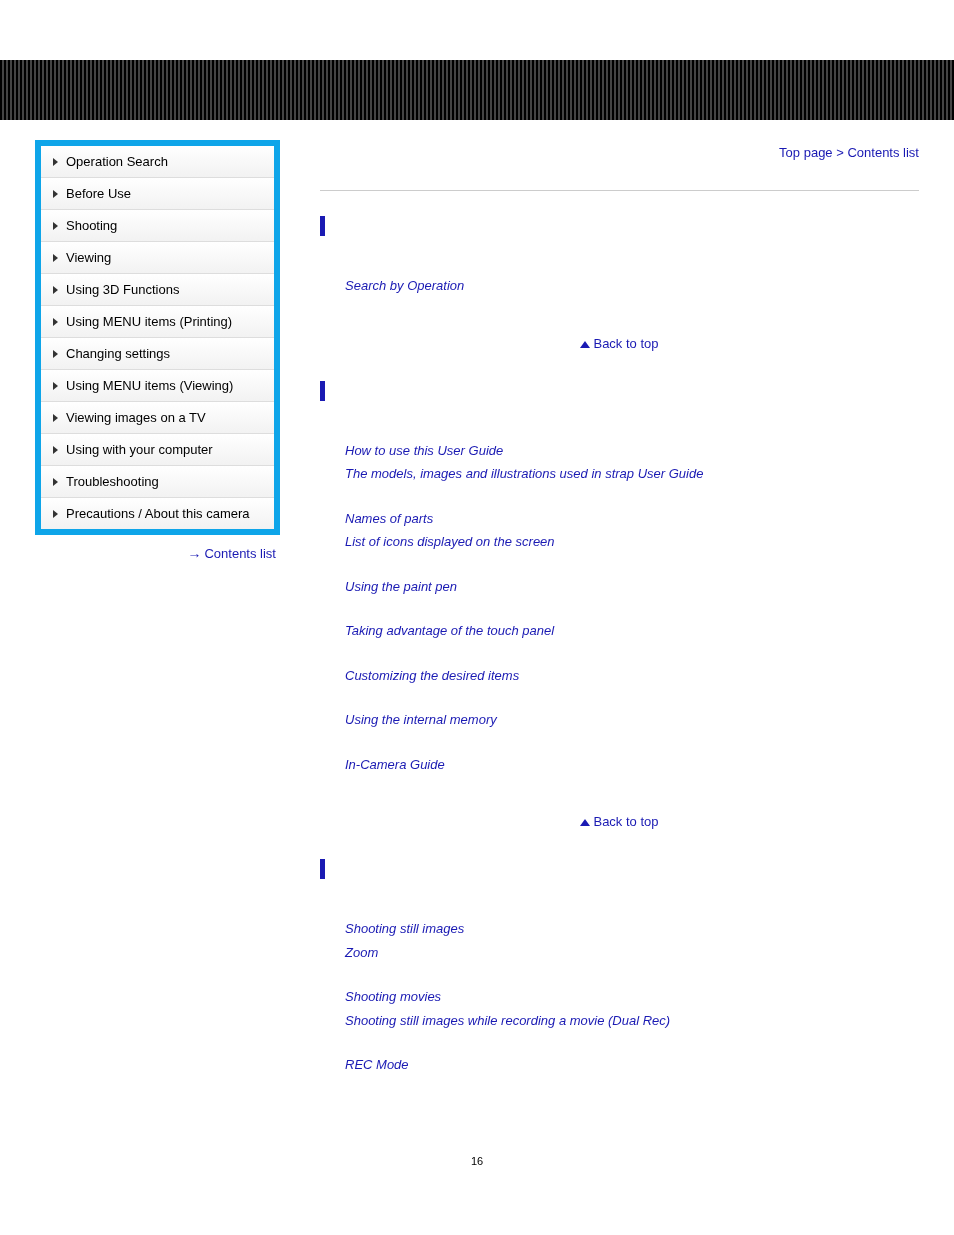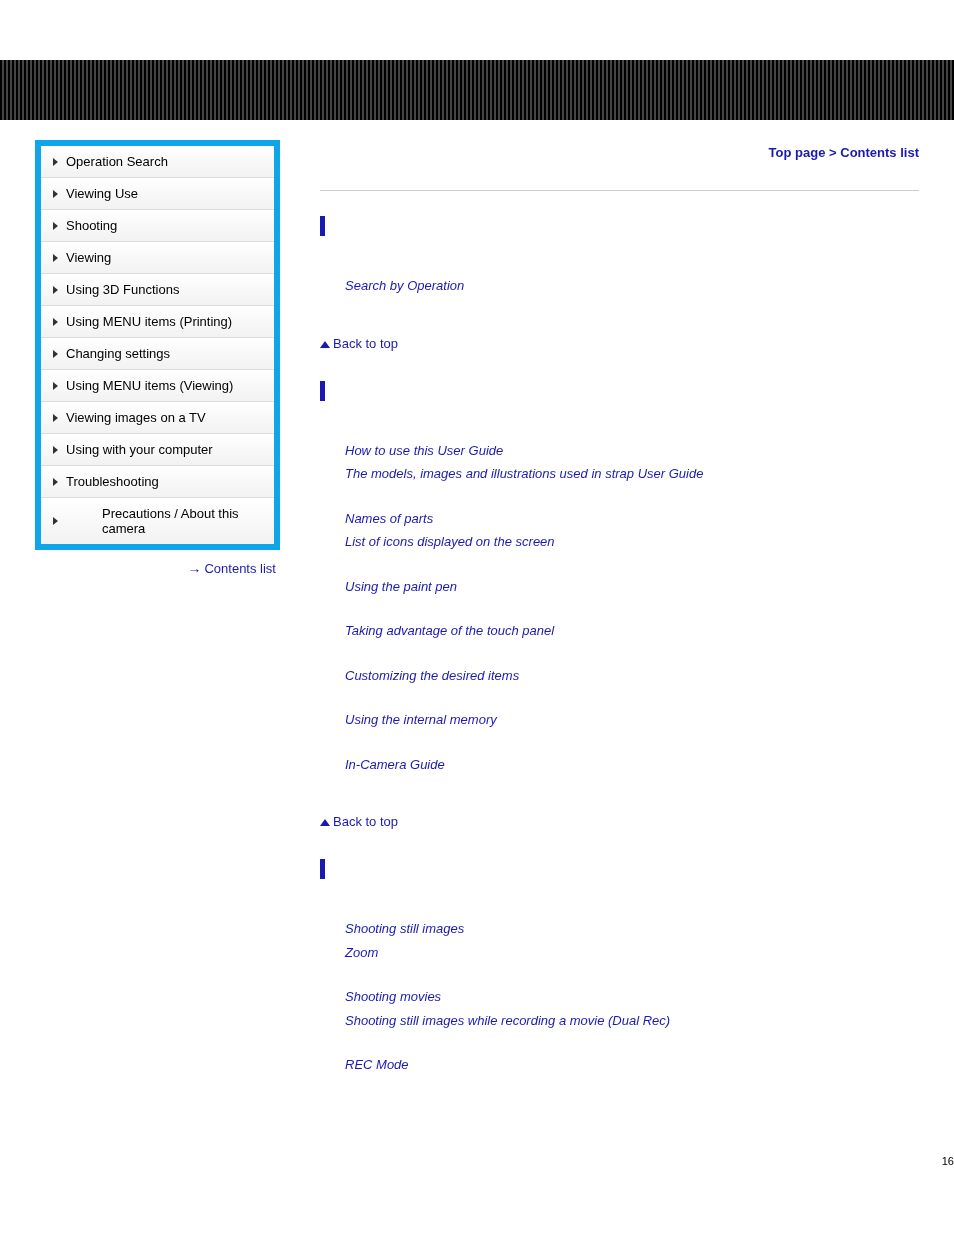--- a/index.html
+++ b/index.html
@@ -58,21 +58,20 @@
     .sidebar-item {
       padding: 8px 12px;
       border-bottom: 1px solid #ddd;
       background: linear-gradient(#ffffff, #f2f2f2);
       cursor: pointer;
       display: flex;
       align-items: center;
     }
     .sidebar-item:last-child {
       border-bottom: none;
-      gap: 36px;
     }
     .sidebar-arrow {
       display: inline-block;
       width: 0;
       height: 0;
       border-top: 4px solid transparent;
       border-bottom: 4px solid transparent;
       border-left: 5px solid #333;
       margin-right: 8px;
     }
@@ -91,21 +90,20 @@
       font-size: 14px;
     }
     .main {
       flex: 1;
       padding-left: 10px;
     }
     .breadcrumb {
       text-align: right;
       margin-bottom: 30px;
       padding-top: 5px;
-      font-weight: bold;
     }
     .breadcrumb a, .breadcrumb span {
       color: #1a1ab3;
       text-decoration: none;
       font-size: 13px;
     }
     .breadcrumb .sep {
       color: #1a1ab3;
     }
     .hr-line {
@@ -128,40 +126,40 @@
       display: block;
       color: #1a1ab3;
       text-decoration: none;
       margin-bottom: 4px;
       line-height: 1.5;
     }
     .link-group {
       margin-bottom: 25px;
     }
     .back-to-top {
-      text-align: left;
+      text-align: center;
       margin-bottom: 30px;
     }
     .back-to-top a {
       color: #1a1ab3;
       text-decoration: none;
       font-size: 13px;
     }
     .up-triangle {
       display: inline-block;
       width: 0;
       height: 0;
       border-left: 5px solid transparent;
       border-right: 5px solid transparent;
       border-bottom: 7px solid #1a1ab3;
       margin-right: 3px;
       vertical-align: middle;
     }
     .page-number {
-      text-align: right;
+      text-align: center;
       font-size: 11px;
       padding: 10px 0;
     }
   </style>
 </head>
 <body>
 
 <div class="top-spacer"></div>
 
 <div class="header-bar">
@@ -170,21 +168,21 @@
 
 <div class="container">
   <div class="sidebar">
     <ul class="sidebar-list">
       <li class="sidebar-item">
           <span class="sidebar-arrow"></span>
           <span>Operation Search</span>
         </li>
       <li class="sidebar-item">
           <span class="sidebar-arrow"></span>
-          <span>Viewing Use</span>
+          <span>Before Use</span>
         </li>
       <li class="sidebar-item">
           <span class="sidebar-arrow"></span>
           <span>Shooting</span>
         </li>
       <li class="sidebar-item">
           <span class="sidebar-arrow"></span>
           <span>Viewing</span>
         </li>
       <li class="sidebar-item">

